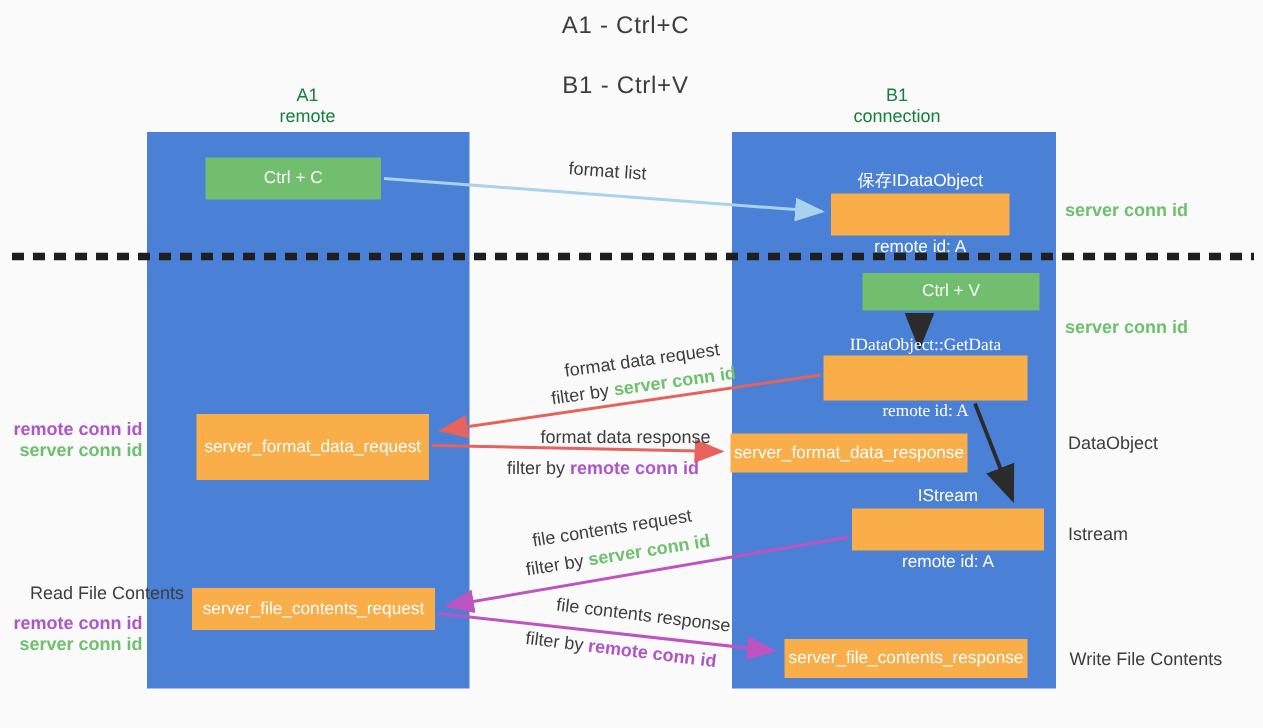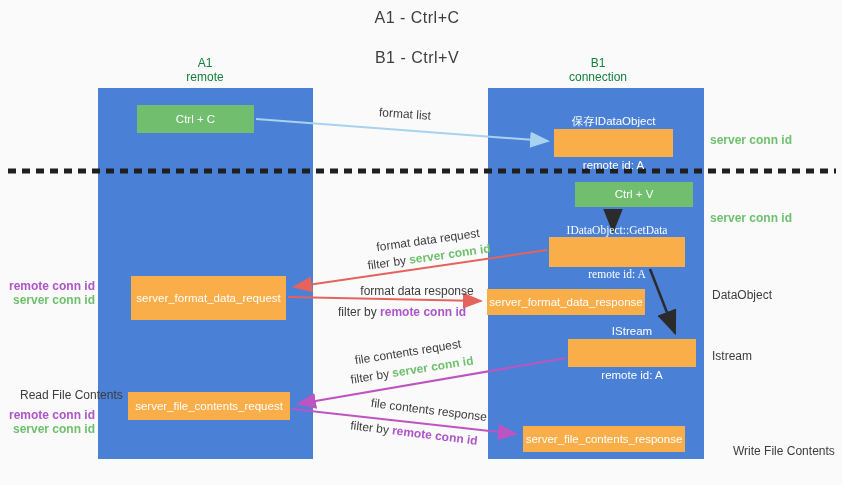--- a/index.html
+++ b/index.html
@@ -131,21 +131,21 @@
   <div class="alabel" style="left:370px;top:403px;width:118px;transform:rotate(7deg);">file contents response</div>
   <div class="alabel" style="left:350px;top:426px;width:128px;transform:rotate(7deg);">
     <span>filter by</span>
     <span class="purple-t">remote conn id</span>
   </div>
 
   <div class="side green-t" style="left:710px;top:133px;">server conn id</div>
   <div class="side green-t" style="left:710px;top:211px;">server conn id</div>
   <div class="side" style="left:712px;top:246px;margin-top:42px;">DataObject</div>
   <div class="side" style="left:712px;top:349px;">Istream</div>
-  <div class="side" style="left:713px;top:444px;margin-left:20px;">Write File Contents</div>
+  <div class="side" style="left:713px;top:432px;">Write File Contents</div>
 
   <div class="side right-align purple-t" style="left:0;width:95px;top:279px;">remote conn id</div>
   <div class="side right-align green-t" style="left:0;width:95px;top:293px;">server conn id</div>
   <div class="side right-align" style="left:0;width:95px;top:388px;margin-left:20px;">Read File Contents</div>
   <div class="side right-align purple-t" style="left:0;width:95px;top:408px;">remote conn id</div>
   <div class="side right-align green-t" style="left:0;width:95px;top:422px;">server conn id</div>
 
 </div>
 
 </body></html>

